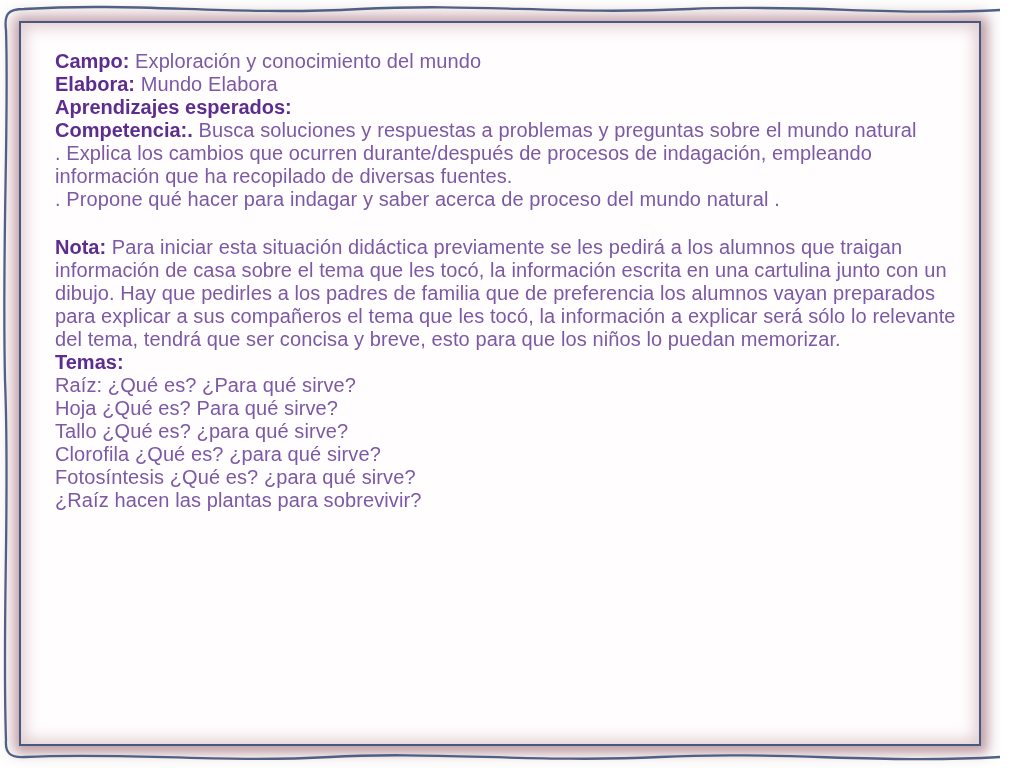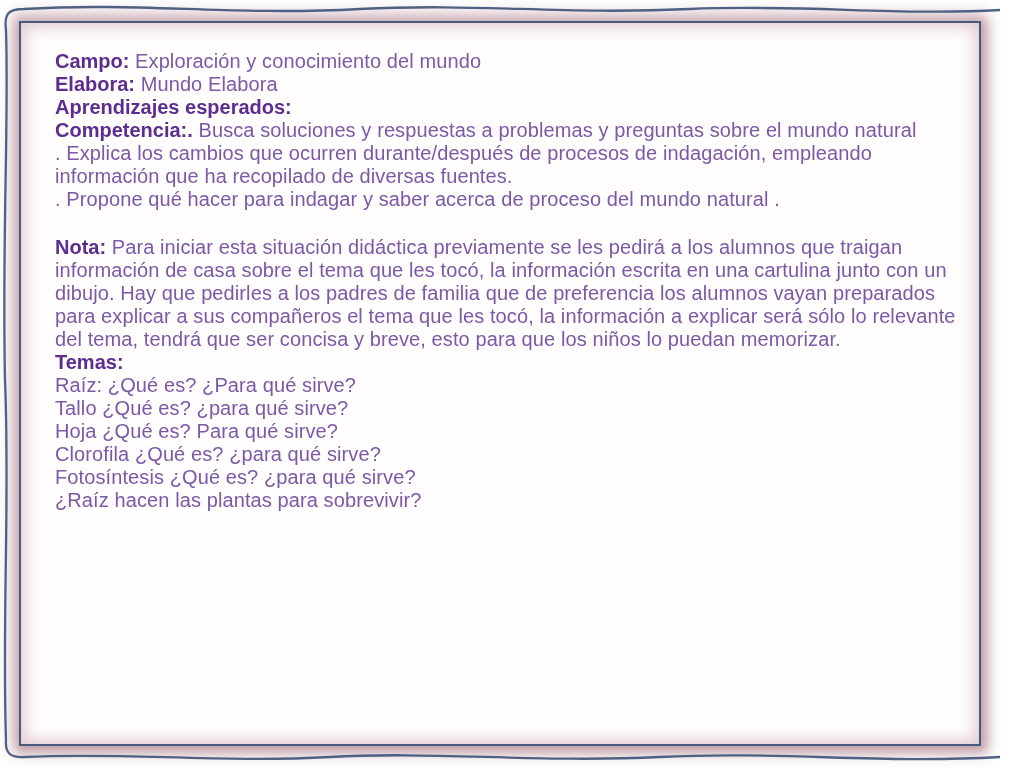--- a/index.html
+++ b/index.html
@@ -94,20 +94,20 @@
   <div class="content">
     <p><b>Campo:</b><span> Exploración y conocimiento del mundo</span></p>
     <p><b>Elabora:</b><span> Mundo Elabora</span></p>
     <p><b>Aprendizajes esperados:</b></p>
     <p><b>Competencia:.</b><span> Busca soluciones y respuestas a problemas y preguntas sobre el mundo natural</span></p>
     <p><span>. Explica los cambios que ocurren durante/después de procesos de indagación, empleando información que ha recopilado de diversas fuentes.</span></p>
     <p><span>. Propone qué hacer para indagar y saber acerca de proceso del mundo natural .</span></p>
     <p class="gap-above"><b>Nota:</b><span> Para iniciar esta situación didáctica previamente se les pedirá a los alumnos que traigan información de casa sobre el tema que les tocó, la información escrita en una cartulina junto con un dibujo. Hay que pedirles a los padres de familia que de preferencia los alumnos vayan preparados para explicar a sus compañeros el tema que les tocó, la información a explicar será sólo lo relevante del tema, tendrá que ser concisa y breve, esto para que los niños lo puedan memorizar.</span></p>
     <p><b>Temas:</b></p>
     <p><span>Raíz: ¿Qué es? ¿Para qué sirve?</span></p>
+    <p><span>Hoja ¿Qué es? Para qué sirve?</span></p>
     <p><span>Tallo ¿Qué es? ¿para qué sirve?</span></p>
-    <p><span>Hoja ¿Qué es? Para qué sirve?</span></p>
     <p><span>Clorofila ¿Qué es? ¿para qué sirve?</span></p>
     <p><span>Fotosíntesis ¿Qué es? ¿para qué sirve?</span></p>
     <p><span>¿Raíz hacen las plantas para sobrevivir?</span></p>
   </div>
 
 </div>
 
 </body></html>

